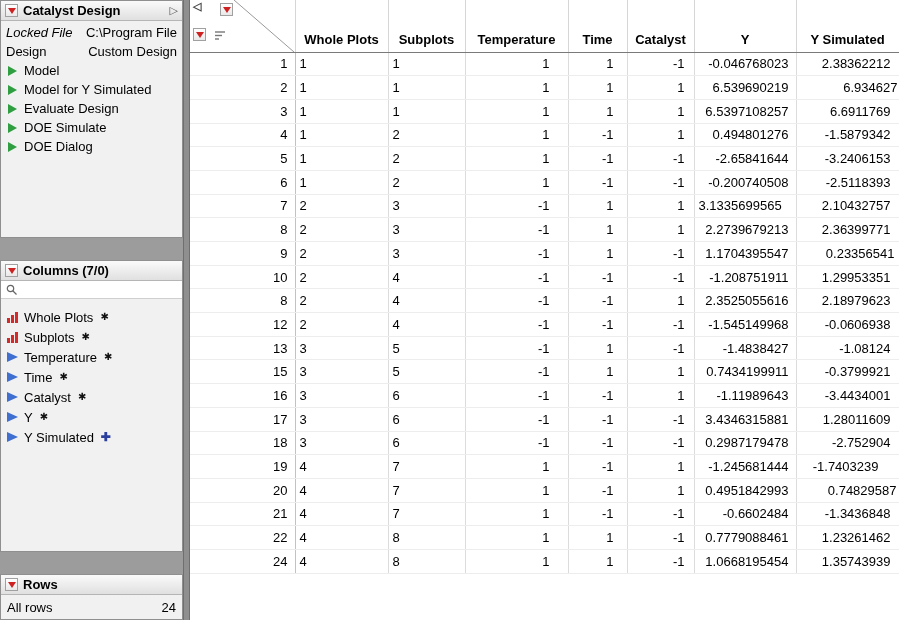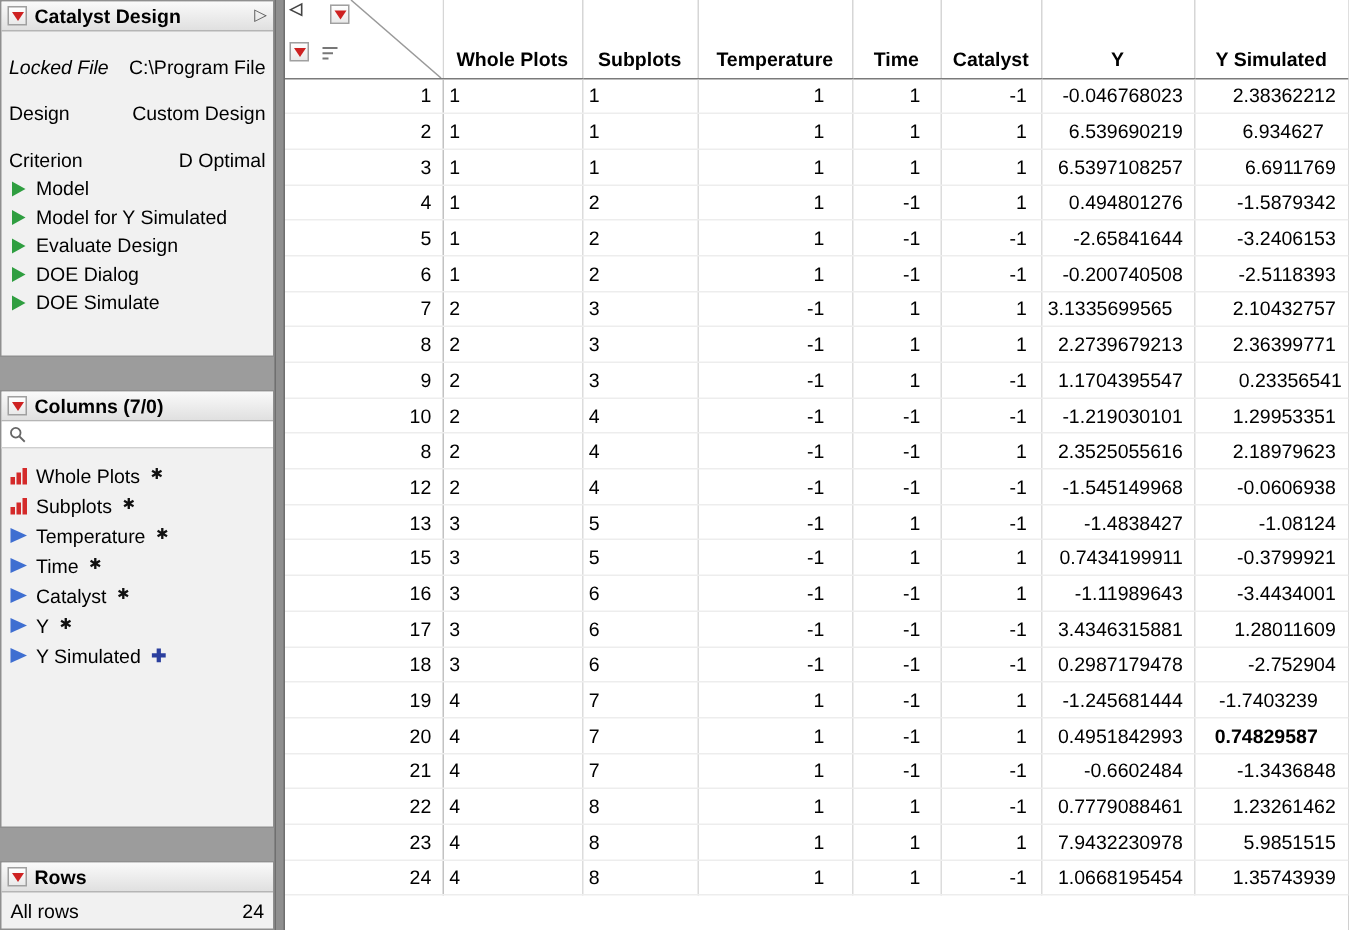--- a/index.html
+++ b/index.html
@@ -17,21 +17,21 @@
 
   .panel-header { height:20px; min-height:20px; background:linear-gradient(#fafafa,#e0e0e0); border-bottom:1px solid #b5b5b5; display:flex; align-items:center; gap:5px; padding:0 4px; }
   .panel-title { font-weight:bold; white-space:nowrap; }
 
   .red-tri { width:13px; height:13px; min-width:13px; background:linear-gradient(#ffffff,#e9e9e9); border:1px solid #a0a0a0; display:inline-flex; align-items:center; justify-content:center; }
   .red-tri::after { content:""; width:0; height:0; border-left:4px solid transparent; border-right:4px solid transparent; border-top:6px solid #ce2222; }
 
   .hidden-arrow { margin-left:auto; color:#555; font-size:11px; line-height:1; }
 
   .design-body { padding:2px 5px 0 5px; }
-  .prop-row { display:flex; align-items:center; height:19px;margin-top:12px; }
+  .prop-row { display:flex; align-items:center; height:19px; }
   .prop-label.italic { font-style:italic; }
   .prop-value { margin-left:auto; white-space:nowrap; overflow:hidden; }
 
   .script-row { display:flex; align-items:center; height:19px; gap:7px; padding-left:2px; cursor:default; }
   .green-arrow { width:0; height:0; border-top:5px solid transparent; border-bottom:5px solid transparent; border-left:9px solid #2f9e40; }
 
   .search-row { height:18px; min-height:18px; background:#ffffff; border-bottom:1px solid #cfcfcf; display:flex; align-items:center; padding:0 5px; }
 
   .col-list { padding-top:8px; }
   .col-item { height:20px; display:flex; align-items:center; gap:6px; padding-left:6px; }
@@ -78,43 +78,39 @@
       </div>
       <div class="design-body">
         <div class="prop-row">
           <span class="prop-label italic">Locked File</span>
           <span class="prop-value">C:\Program File</span>
         </div>
         <div class="prop-row">
           <span class="prop-label">Design</span>
           <span class="prop-value">Custom Design</span>
         </div>
-        <div class="prop-row">
-          <span class="prop-label">Criterion</span>
-          <span class="prop-value">D Optimal</span>
-        </div>
         <div class="script-row">
           <span class="green-arrow"></span>
           <span>Model</span>
         </div>
         <div class="script-row">
           <span class="green-arrow"></span>
           <span>Model for Y Simulated</span>
         </div>
         <div class="script-row">
           <span class="green-arrow"></span>
           <span>Evaluate Design</span>
         </div>
         <div class="script-row">
           <span class="green-arrow"></span>
-          <span>DOE Dialog</span>
+          <span>DOE Simulate</span>
         </div>
         <div class="script-row">
           <span class="green-arrow"></span>
-          <span>DOE Simulate</span>
+          <span>DOE Dialog</span>
         </div>
       </div>
     </section>
 
     <section class="panel columns-panel">
       <div class="panel-header">
         <span class="red-tri"></span>
         <span class="panel-title">Columns (7/0)</span>
       </div>
       <div class="search-row">
@@ -245,21 +241,21 @@
             <td style="text-align: right; padding-right: 8px;">2.38362212</td>
           </tr>
           <tr>
             <td class="rownum">2</td>
             <td style="text-align: left;">1</td>
             <td style="text-align: left;">1</td>
             <td style="text-align: right; padding-right: 18px;">1</td>
             <td style="text-align: right; padding-right: 13px;">1</td>
             <td style="text-align: right; padding-right: 9px;">1</td>
             <td style="text-align: right; padding-right: 7px;">6.539690219</td>
-            <td style="text-align: right; padding-right: 16px;">6.934627</td>
+            <td style="text-align: right; padding-right: 1px;">6.934627</td>
           </tr>
           <tr>
             <td class="rownum">3</td>
             <td style="text-align: left;">1</td>
             <td style="text-align: left;">1</td>
             <td style="text-align: right; padding-right: 18px;">1</td>
             <td style="text-align: right; padding-right: 13px;">1</td>
             <td style="text-align: right; padding-right: 9px;">1</td>
             <td style="text-align: right; padding-right: 7px;">6.5397108257</td>
             <td style="text-align: right; padding-right: 8px;">6.6911769</td>
@@ -324,21 +320,21 @@
             <td style="text-align: right; padding-right: 7px;">1.1704395547</td>
             <td style="text-align: right; padding-right: 4px;">0.23356541</td>
           </tr>
           <tr>
             <td class="rownum">10</td>
             <td style="text-align: left;">2</td>
             <td style="text-align: left;">4</td>
             <td style="text-align: right; padding-right: 18px;">-1</td>
             <td style="text-align: right; padding-right: 13px;">-1</td>
             <td style="text-align: right; padding-right: 9px;">-1</td>
-            <td style="text-align: right; padding-right: 7px;">-1.219030101</td>
+            <td style="text-align: right; padding-right: 7px;">-1.208751911</td>
             <td style="text-align: right; padding-right: 8px;">1.29953351</td>
           </tr>
           <tr>
             <td class="rownum">8</td>
             <td style="text-align: left;">2</td>
             <td style="text-align: left;">4</td>
             <td style="text-align: right; padding-right: 18px;">-1</td>
             <td style="text-align: right; padding-right: 13px;">-1</td>
             <td style="text-align: right; padding-right: 9px;">1</td>
             <td style="text-align: right; padding-right: 7px;">2.3525055616</td>
@@ -415,51 +411,41 @@
             <td style="text-align: right; padding-right: 20px;">-1.7403239</td>
           </tr>
           <tr>
             <td class="rownum">20</td>
             <td style="text-align: left;">4</td>
             <td style="text-align: left;">7</td>
             <td style="text-align: right; padding-right: 18px;">1</td>
             <td style="text-align: right; padding-right: 13px;">-1</td>
             <td style="text-align: right; padding-right: 9px;">1</td>
             <td style="text-align: right; padding-right: 7px;">0.4951842993</td>
-            <td style="text-align: right; padding-right: 20px; font-weight: bold;">0.74829587</td>
+            <td style="text-align: right; padding-right: 2px;">0.74829587</td>
           </tr>
           <tr>
             <td class="rownum">21</td>
             <td style="text-align: left;">4</td>
             <td style="text-align: left;">7</td>
             <td style="text-align: right; padding-right: 18px;">1</td>
             <td style="text-align: right; padding-right: 13px;">-1</td>
             <td style="text-align: right; padding-right: 9px;">-1</td>
             <td style="text-align: right; padding-right: 7px;">-0.6602484</td>
             <td style="text-align: right; padding-right: 8px;">-1.3436848</td>
           </tr>
           <tr>
             <td class="rownum">22</td>
             <td style="text-align: left;">4</td>
             <td style="text-align: left;">8</td>
             <td style="text-align: right; padding-right: 18px;">1</td>
             <td style="text-align: right; padding-right: 13px;">1</td>
             <td style="text-align: right; padding-right: 9px;">-1</td>
             <td style="text-align: right; padding-right: 7px;">0.7779088461</td>
             <td style="text-align: right; padding-right: 8px;">1.23261462</td>
-          </tr>
-          <tr>
-            <td class="rownum">23</td>
-            <td style="text-align: left;">4</td>
-            <td style="text-align: left;">8</td>
-            <td style="text-align: right; padding-right: 18px;">1</td>
-            <td style="text-align: right; padding-right: 13px;">1</td>
-            <td style="text-align: right; padding-right: 9px;">1</td>
-            <td style="text-align: right; padding-right: 7px;">7.9432230978</td>
-            <td style="text-align: right; padding-right: 8px;">5.9851515</td>
           </tr>
           <tr>
             <td class="rownum">24</td>
             <td style="text-align: left;">4</td>
             <td style="text-align: left;">8</td>
             <td style="text-align: right; padding-right: 18px;">1</td>
             <td style="text-align: right; padding-right: 13px;">1</td>
             <td style="text-align: right; padding-right: 9px;">-1</td>
             <td style="text-align: right; padding-right: 7px;">1.0668195454</td>
             <td style="text-align: right; padding-right: 8px;">1.35743939</td>

